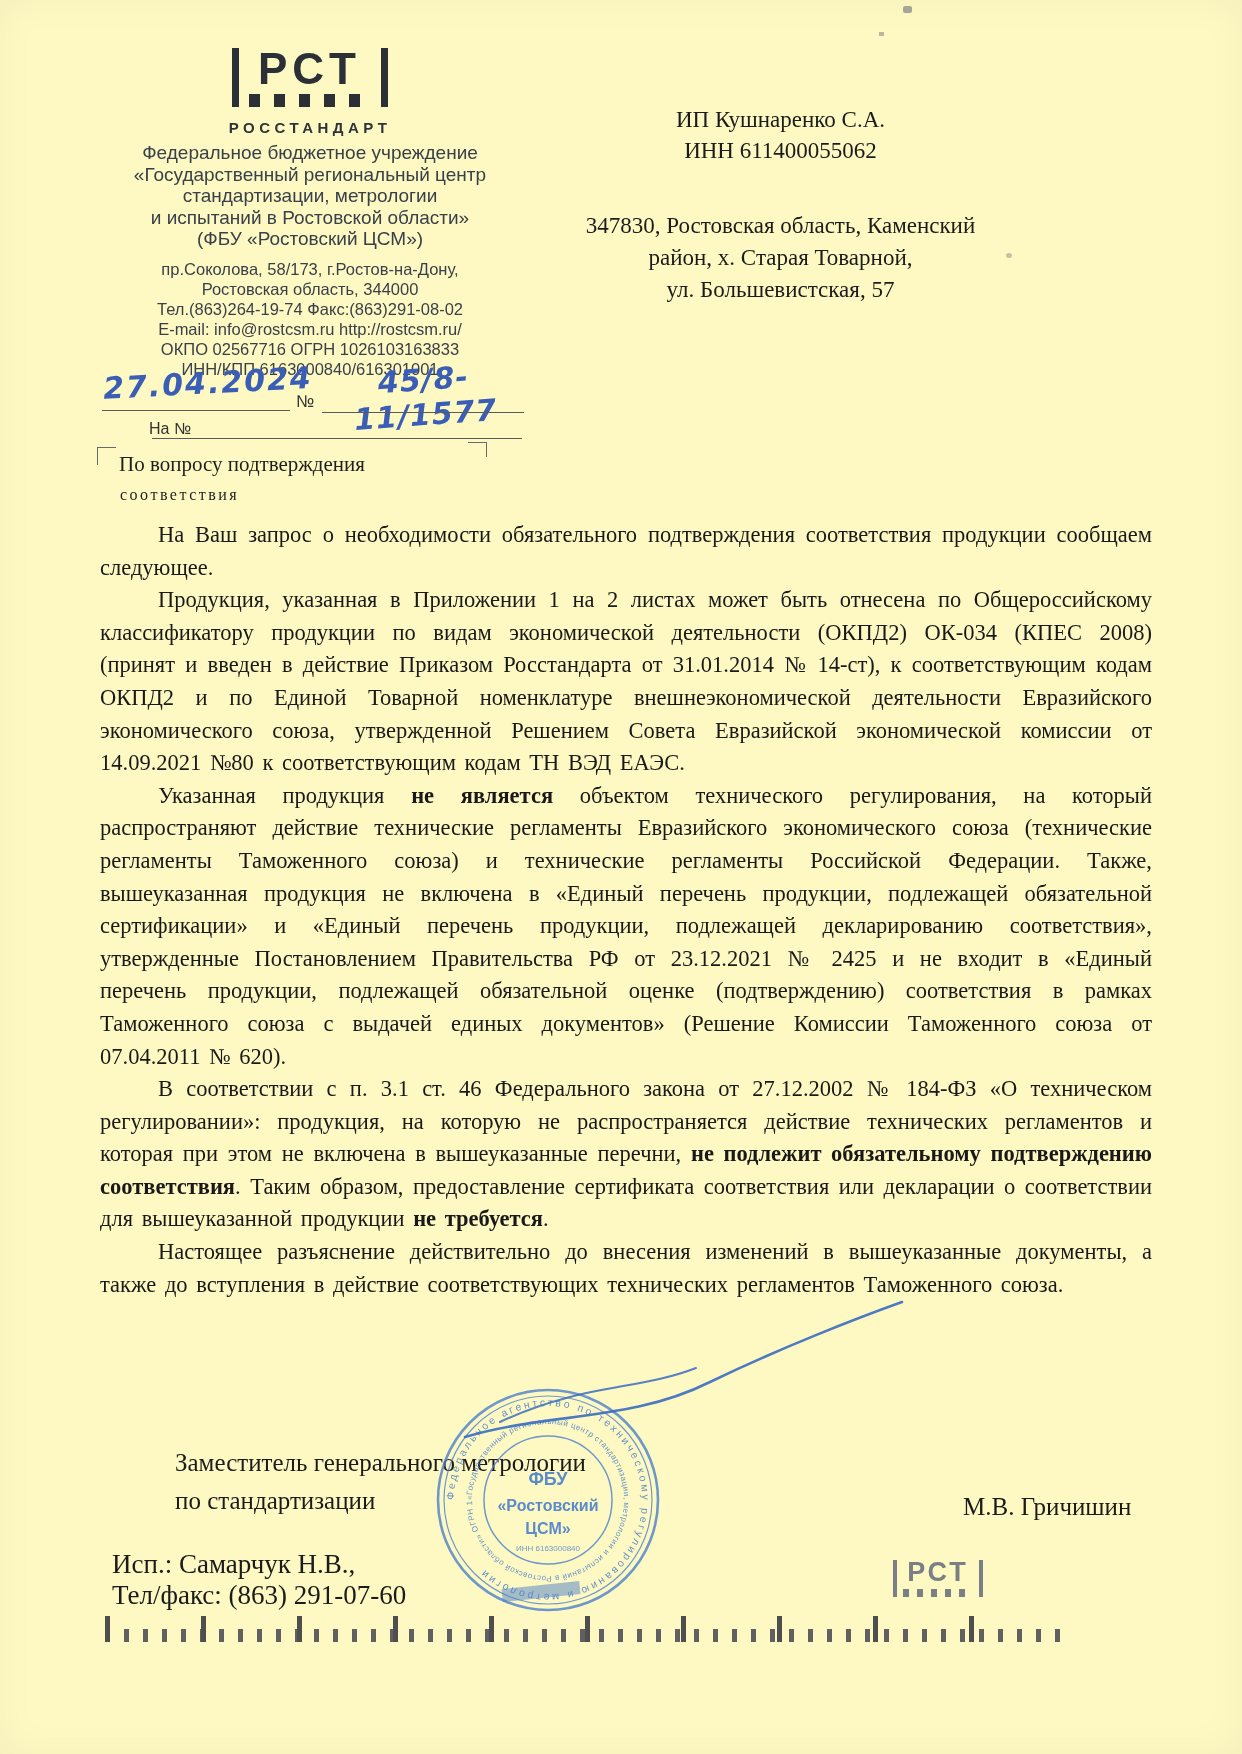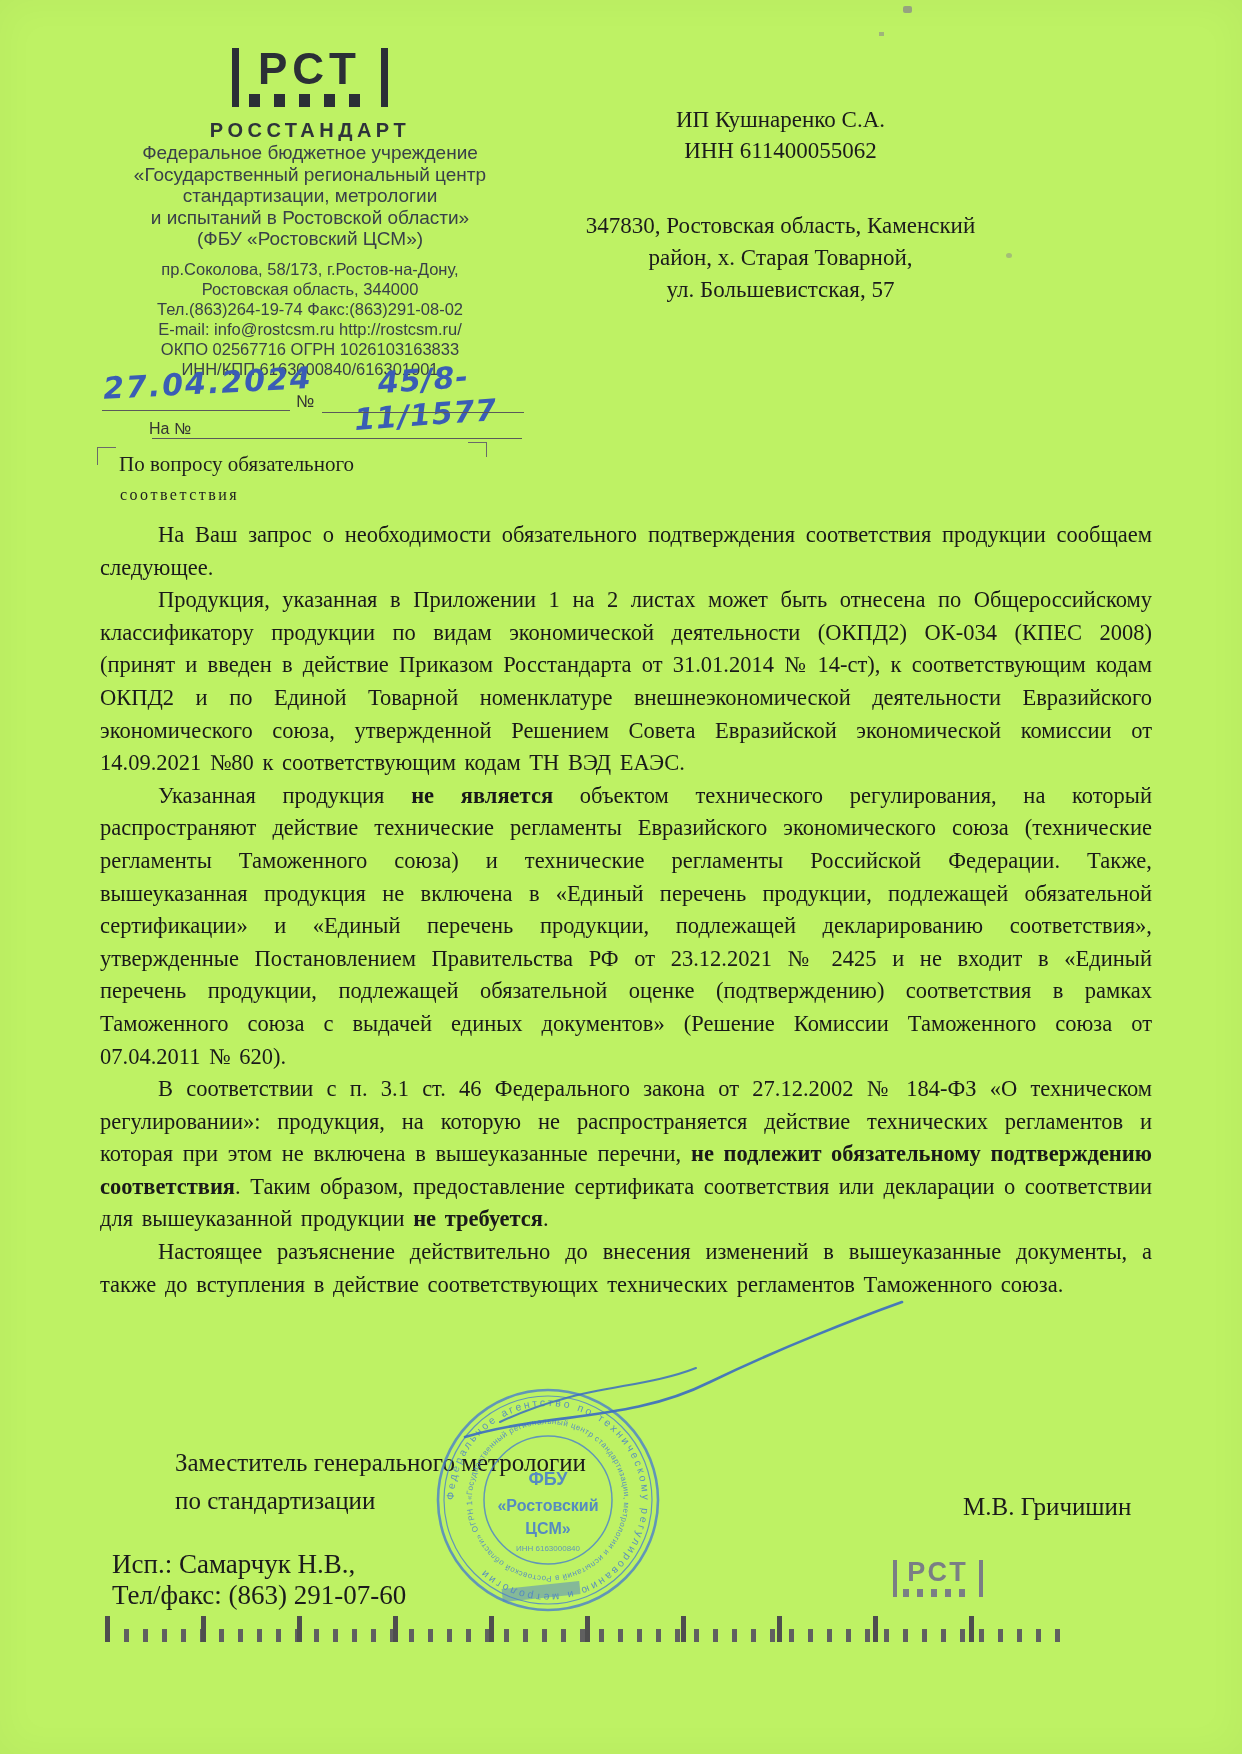--- a/index.html
+++ b/index.html
@@ -1,29 +1,29 @@
 <!DOCTYPE html>
 <html lang="ru"><head>
 <meta charset="utf-8">
 <style>
   html,body{margin:0;padding:0;background:#e9e9e7;}
   .page{
     position:relative;width:1242px;height:1754px;margin:0 auto;
-    background:#bef264;overflow:hidden;
+    background:#fef9c3;overflow:hidden;
     font-family:"Liberation Sans",sans-serif;color:#222;
     box-shadow:inset 0 0 40px rgba(0,0,0,0.04);
   }
   
   .logo{position:absolute;left:100px;top:48px;width:420px;display:flex;justify-content:center;align-items:stretch;gap:10px;}
   .lbar{width:7px;background:#2b2f36;}
   .lmid{display:flex;flex-direction:column;align-items:center;}
   .ltxt{font-family:"Liberation Sans",sans-serif;font-weight:800;font-size:44px;line-height:0.95;letter-spacing:6px;color:#2b2f36;}
   .ldash{margin-top:4px;width:122px;height:13px;background:repeating-linear-gradient(90deg,#2b2f36 0 11px,transparent 11px 25px);}
   
-  .agency{position:absolute;left:100px;top:119px;width:420px;text-align:center;font-weight:700;font-size:20px;letter-spacing:4.5px;color:#2e333a;}
+  .agency{position:absolute;left:100px;top:119px;width:420px;text-align:center;font-weight:700;font-size:15px;letter-spacing:4.5px;color:#2e333a;}
   .orgname{position:absolute;left:88px;top:142px;width:444px;text-align:center;font-size:19px;line-height:21.5px;font-weight:500;color:#394049;}
   .contacts{position:absolute;left:88px;top:259px;width:444px;text-align:center;font-size:16.5px;line-height:20px;color:#394049;}
   
   .hand{font-family:"DejaVu Sans",sans-serif;font-style:italic;font-weight:600;color:#3a5db5;}
   .hand-date{position:absolute;left:103px;top:366px;width:185px;text-align:center;font-size:30px;letter-spacing:2px;transform:rotate(-3deg);}
   .hand-num{position:absolute;left:322px;top:362px;width:205px;text-align:center;font-size:30px;letter-spacing:1px;transform:rotate(-4deg);}
   .uline{position:absolute;border-bottom:1.5px solid #5a5a5a;}
   .ul-date{left:102px;top:394px;width:188px;height:16px;}
   .ul-num{left:322px;top:396px;width:202px;height:16px;}
   .ul-reply{left:152px;top:424px;width:370px;height:14px;}
@@ -104,21 +104,21 @@
   <div class="uline ul-date"></div>
   <div class="num-label">№</div>
   <div class="hand hand-num">45/8-11/1577</div>
   <div class="uline ul-num"></div>
   <div class="reply-label">На №</div>
   <div class="uline ul-reply"></div>
 
   <div class="corner corner-left"></div>
   <div class="corner corner-right"></div>
 
-  <div class="subject1">По вопросу обязательного</div>
+  <div class="subject1">По вопросу подтверждения</div>
   <div class="subject2">соответствия</div>
 
   <div class="recipient">
     <div>ИП Кушнаренко С.А.</div>
     <div>ИНН 611400055062</div>
     <div class="addr">
       <div>347830, Ростовская область, Каменский</div>
       <div>район, х. Старая Товарной,</div>
       <div>ул. Большевистская, 57</div>
     </div>

